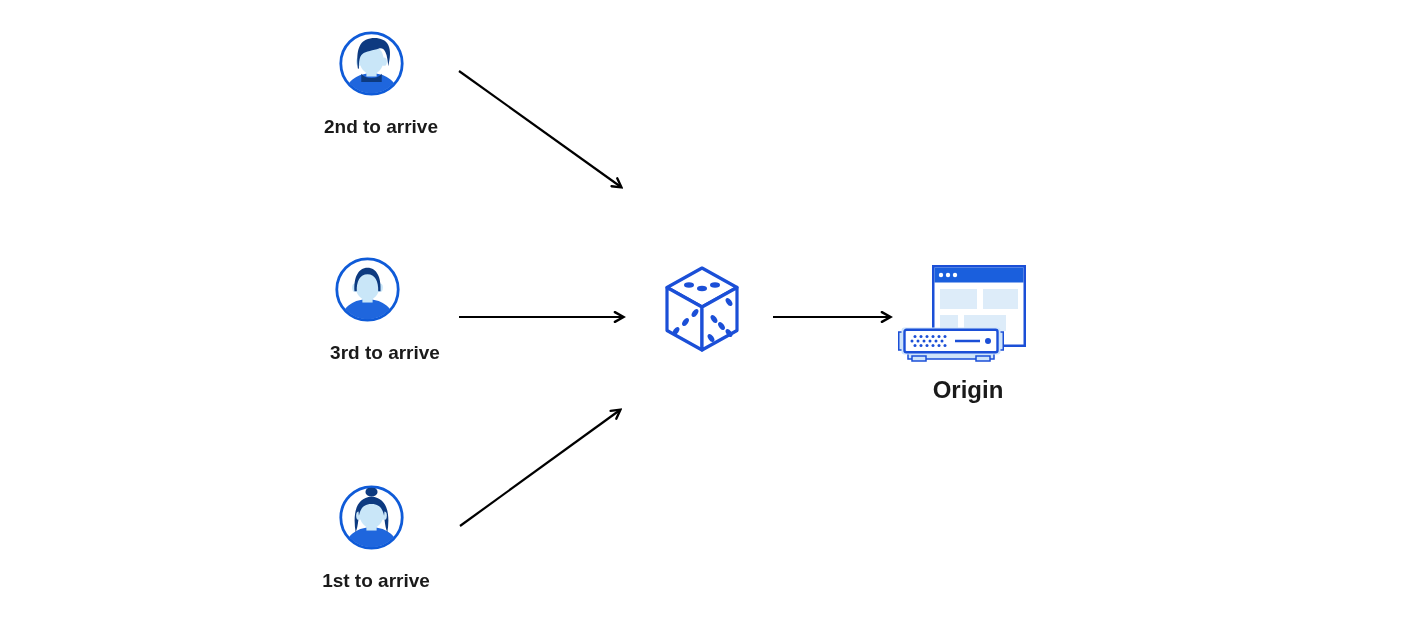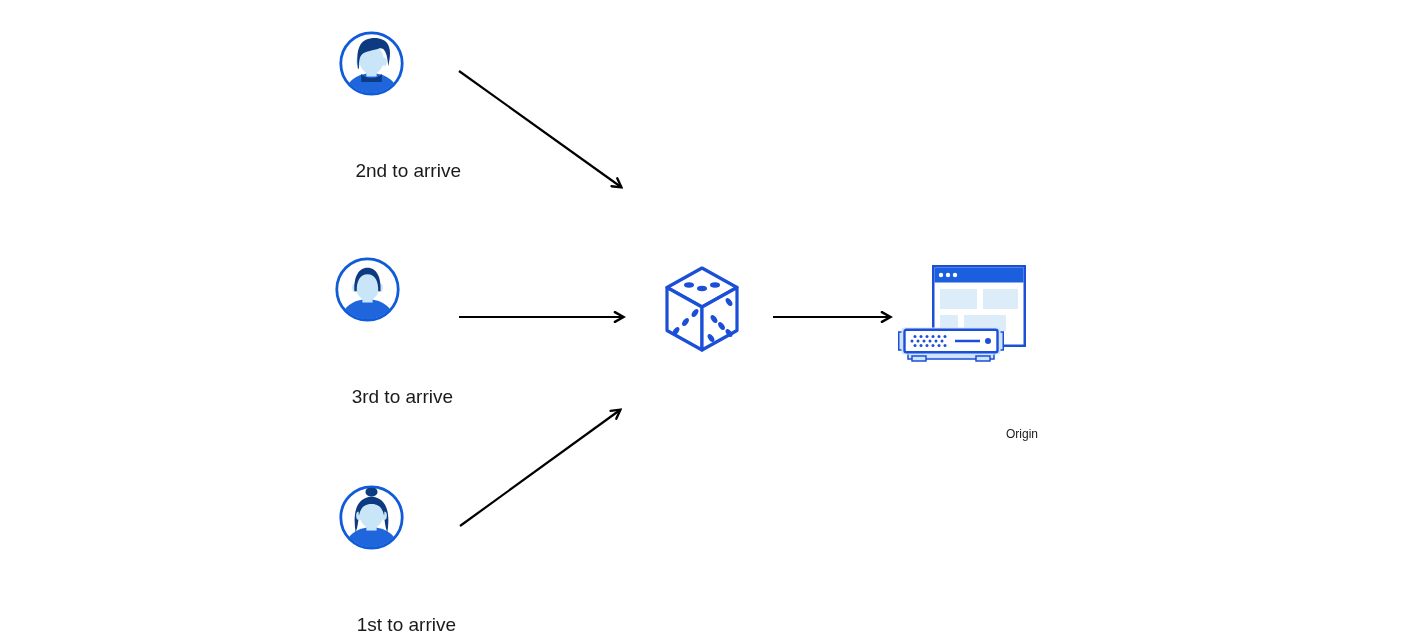--- a/index.html
+++ b/index.html
@@ -7,28 +7,27 @@
     position: relative;
     width: 1405px;
     height: 633px;
     background: #ffffff;
     overflow: hidden;
     font-family: "Liberation Sans", sans-serif;
   }
   .abs { position: absolute; }
   .node-label {
     position: absolute;
-    text-align: right;
+    text-align: center;
     font-size: 19px;
     line-height: 22px;
     color: #1a1a1a;
-    font-weight: 400;
-    margin-top: 44px;
+    font-weight: 700;
   }
-  .origin-label { font-size: 12px; }
+  .origin-label { font-size: 24px; }
   svg { display: block; }
 </style>
 </head>
 <body>
 
 <div id="canvas">
 
   <svg class="abs" style="left:0;top:0" width="1405" height="633" viewBox="0 0 1405 633">
     <defs>
       <marker id="ah" viewBox="0 0 12 12" refX="9.5" refY="6" markerWidth="13" markerHeight="13" orient="auto" markerUnits="userSpaceOnUse">
@@ -73,21 +72,21 @@
       <g clip-path="url(#c2)">
         <path d="M6,72 C8,54 22,46.5 36,46.5 C50,46.5 64,54 66,72 Z" fill="#1f66dd"></path>
         <rect x="30.5" y="34" width="11" height="16" fill="#c9e6f8"></rect>
         <ellipse cx="22.5" cy="34" rx="3" ry="4.5" fill="#c9e6f8"></ellipse>
         <ellipse cx="49.5" cy="34" rx="3" ry="4.5" fill="#c9e6f8"></ellipse>
         <ellipse cx="36" cy="32" rx="13" ry="15.5" fill="#c9e6f8"></ellipse>
         <path d="M22,38 C21,23 26,12.5 36,12.5 C46,12.5 51,23 50,38 L47.5,38 C48,27 44,19.5 36,19.5 C28,19.5 24,27 24.5,38 Z" fill="#0d3a80"></path>
       </g>
     </svg>
   </div>
-  <div class="node-label" style="left:293px;top:342px;width:160px">3rd to arrive</div>
+  <div class="node-label" style="left:305px;top:342px;width:160px">3rd to arrive</div>
 
   <div class="abs" style="left:338px;top:484px;width:67px;height:67px">
     <svg width="67" height="67" viewBox="0 0 72 72">
       <defs>
           <clipPath id="c3">
             <circle cx="36" cy="36" r="32"></circle>
           </clipPath>
         </defs>
       <circle cx="36" cy="36" r="33" fill="#ffffff" stroke="#0f5bd8" stroke-width="3"></circle>
       <g clip-path="url(#c3)">

